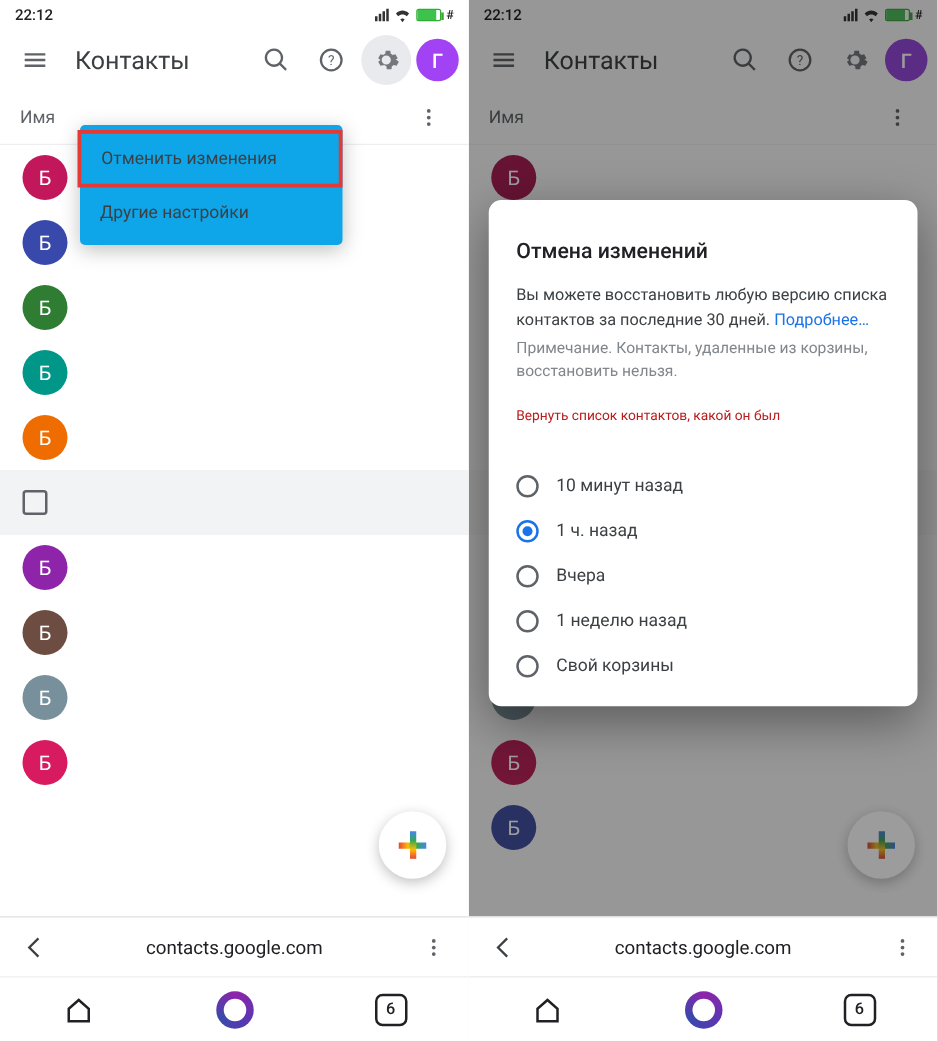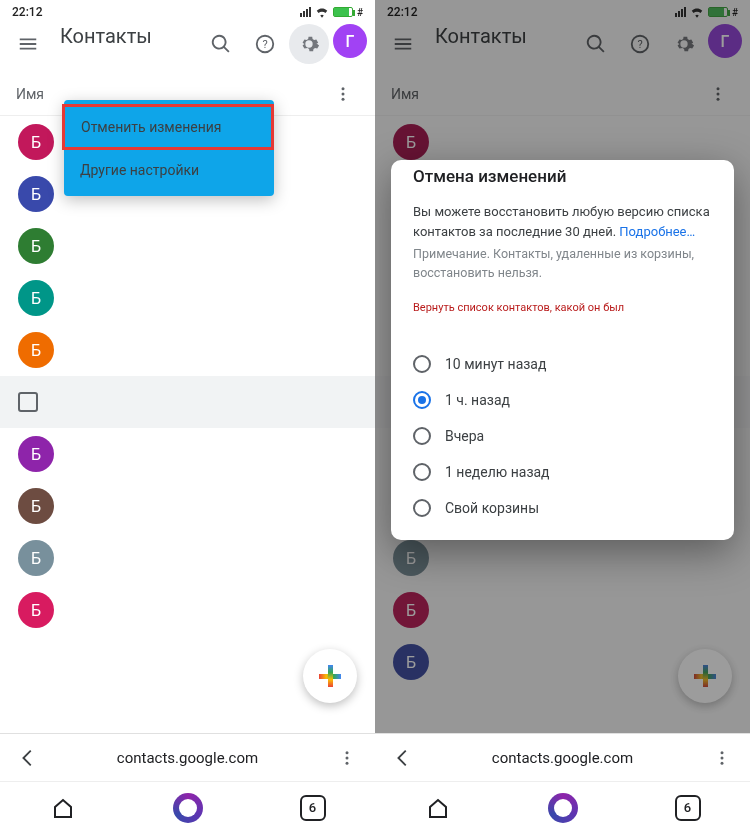--- a/index.html
+++ b/index.html
@@ -17,21 +17,21 @@
   .bat::after { content:""; position:absolute; right:-3px; top:2px; width:2px; height:6px; background:#3a3; }
   .bat .fill { background:#3cc24d; height:100%; width:85%; }
   .sig { display:inline-flex; align-items:flex-end; gap:1px; }
   .sig span { width:2px; background:#333; }
   .sig span:nth-child(1){height:4px}
   .sig span:nth-child(2){height:6px}
   .sig span:nth-child(3){height:8px}
   .sig span:nth-child(4){height:10px}
 
   
-  .appbar { height: 48px; display:flex; padding: 0 8px; gap: 4px; }
+  .appbar { height: 48px; display:flex; align-items:center; padding: 0 8px; gap: 4px; }
   .ico-btn { width: 40px; height: 40px; display:flex; align-items:center; justify-content:center; color:#5f6368; border-radius:50%; }
   .ico-btn.highlight { background:#e8eaed; }
   .app-title { font-size: 20px; color:#3c4043; flex: 1; padding-left: 8px; }
   .avatar { width: 34px; height: 34px; border-radius:50%; background:#a142f4; color:#fff; display:flex; align-items:center; justify-content:center; font-size:16px; font-weight:500; }
 
   
   .section-row { height: 44px; display:flex; align-items:center; padding: 0 16px; font-size:14px; color:#5f6368; border-bottom: 1px solid #eee; position:relative; }
   .section-row .more { margin-left:auto; width:32px; height:32px; display:flex; align-items:center; justify-content:center; color:#5f6368; }
 
   
@@ -59,21 +59,21 @@
   .urlbar .micon { width:36px; height:36px; display:flex; align-items:center; justify-content:center; color:#5f6368; }
 
   
   .botnav { height:52px; display:flex; align-items:center; justify-content:space-around; border-top:1px solid #eee; background:#fff; z-index:20; position:relative; }
   .botnav .nav-item { width:40px; height:40px; display:flex; align-items:center; justify-content:center; color:#202124; }
   .circ-grad { width:30px; height:30px; border-radius:50%; background:conic-gradient(#8e24aa, #5e35b1, #3949ab, #8e24aa); position:relative; }
   .circ-grad::after{ content:""; position:absolute; inset:6px; background:#fff; border-radius:50%; }
   .tabcount { width:26px; height:26px; border:2px solid #202124; border-radius:6px; display:flex; align-items:center; justify-content:center; font-size:13px; font-weight:500; }
 
   
-  .dialog { position:absolute; top:160px; left:16px; right:16px; background:#fff; border-radius:10px; box-shadow:0 12px 40px rgba(0,0,0,0.4); z-index:10; padding:6px 22px 14px; }
+  .dialog { position:absolute; top:160px; left:16px; right:16px; background:#fff; border-radius:10px; box-shadow:0 12px 40px rgba(0,0,0,0.4); z-index:10; padding:31px 22px 14px; }
   .dialog h2 { font-size:17px; font-weight:500; color:#202124; margin-bottom:16px; }
   .dialog .desc { font-size:13px; color:#3c4043; line-height:1.5; margin-bottom:4px; }
   .dialog .desc a { color:#1a73e8; text-decoration:none; }
   .dialog .note { font-size:12.5px; color:#80868b; line-height:1.5; margin-bottom:18px; }
   .dialog .prompt { font-size:11px; color:#b91c1c; margin-bottom:32px; }
   .dialog .radio-row { display:flex; align-items:center; gap:14px; padding:9px 0; font-size:14px; color:#3c4043; }
   .radio { width:18px; height:18px; border:2px solid #5f6368; border-radius:50%; flex-shrink:0; position:relative; }
   .radio.checked { border-color:#1a73e8; }
   .radio.checked::after { content:""; position:absolute; inset:3px; background:#1a73e8; border-radius:50%; }
   .dialog .actions { display:flex; justify-content:flex-end; gap:22px; margin-top:16px; }

